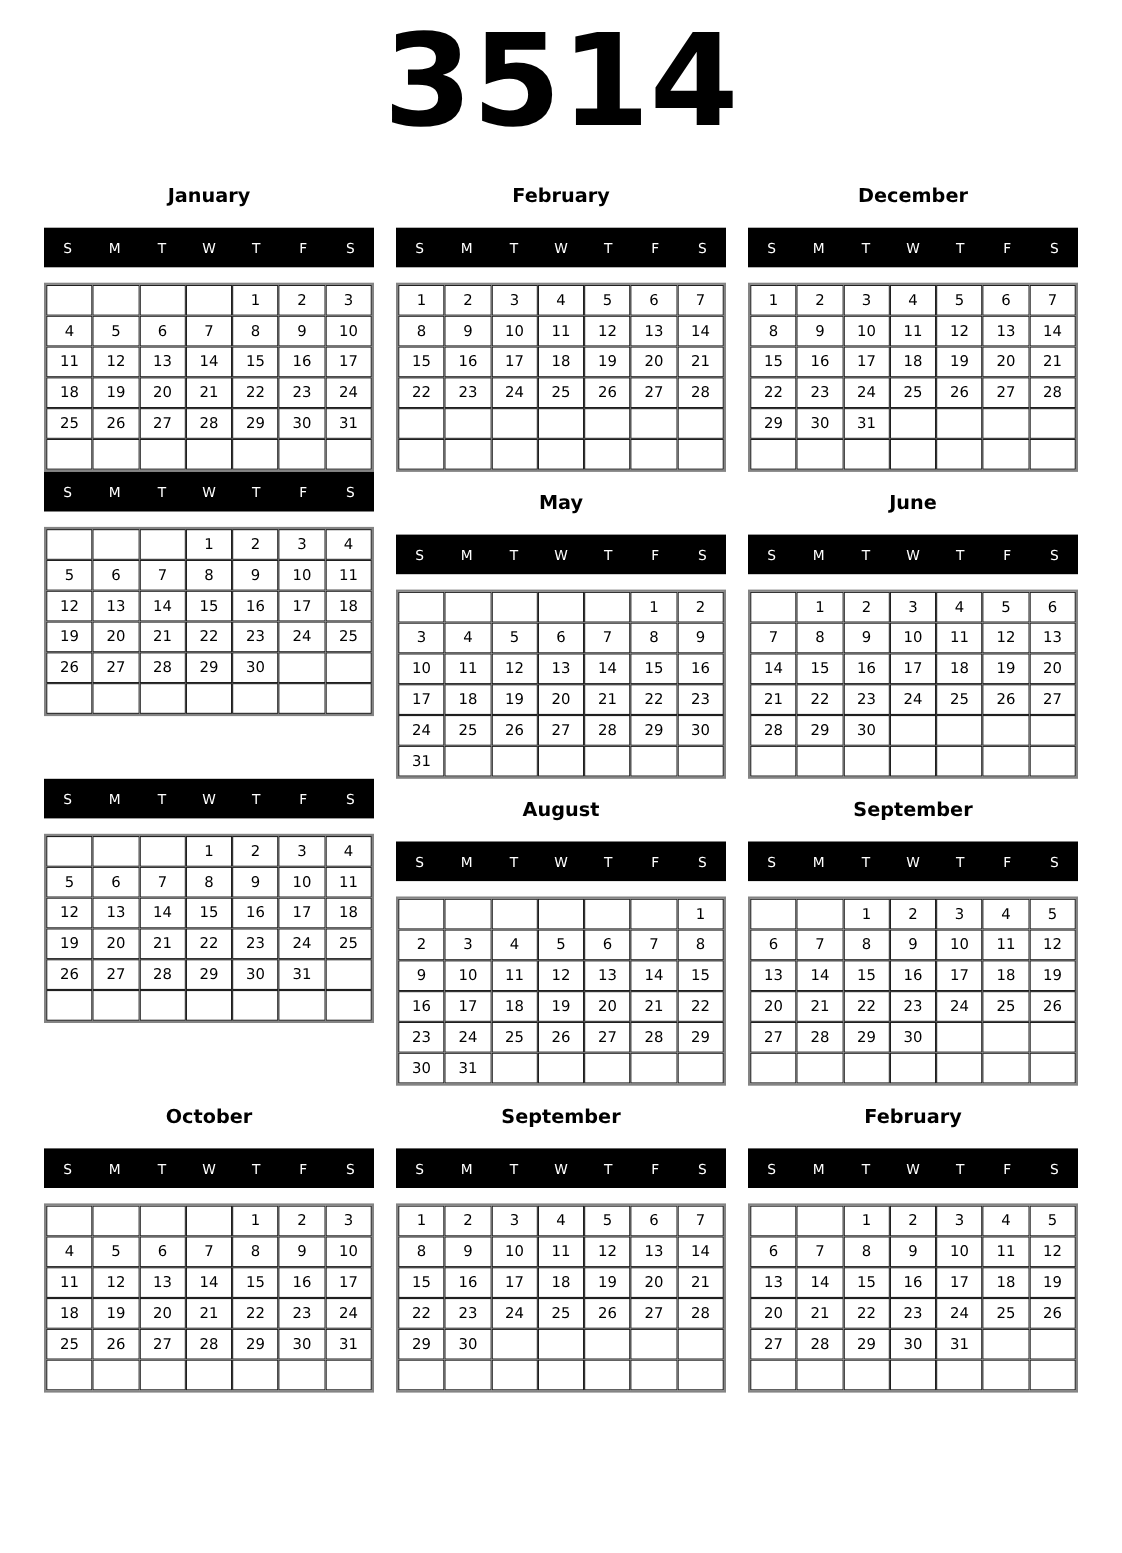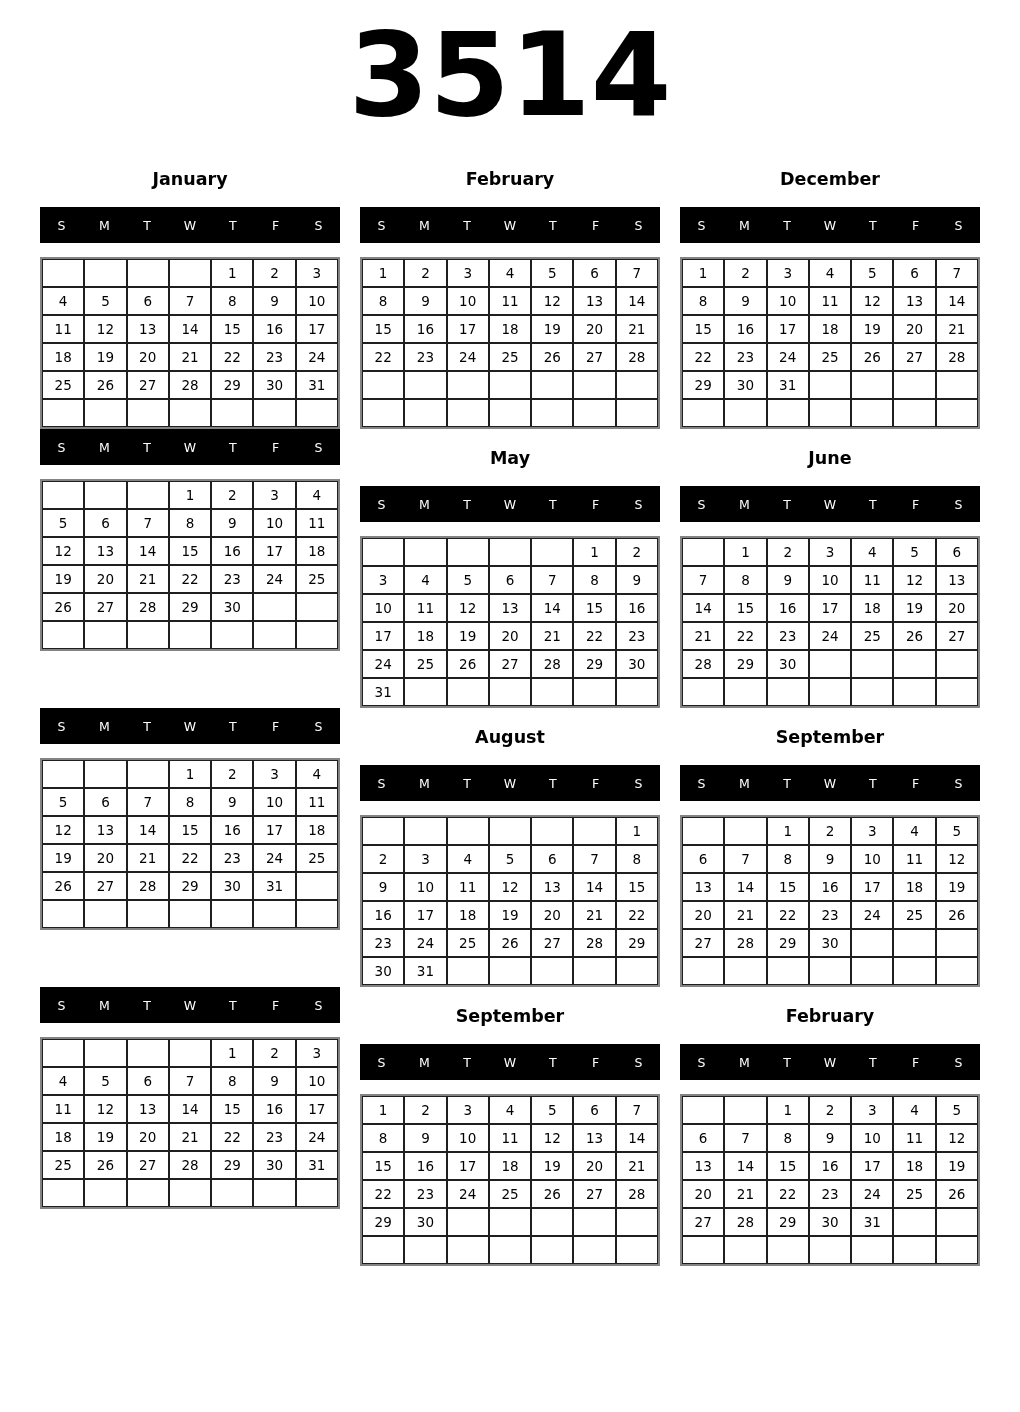--- a/index.html
+++ b/index.html
@@ -553,20 +553,21 @@
             <div class="cell"></div>
             <div class="cell"></div>
             <div class="cell"></div>
             <div class="cell"></div>
             <div class="cell"></div>
             <div class="cell"></div>
           </div>
         </div>
       </section>
       <section class="month">
+        <h2 class="month-title">October</h2>
         <div class="dow">
           <span>S</span>
           <span>M</span>
           <span>T</span>
           <span>W</span>
           <span>T</span>
           <span>F</span>
           <span>S</span>
         </div>
         <div class="gridwrap">

